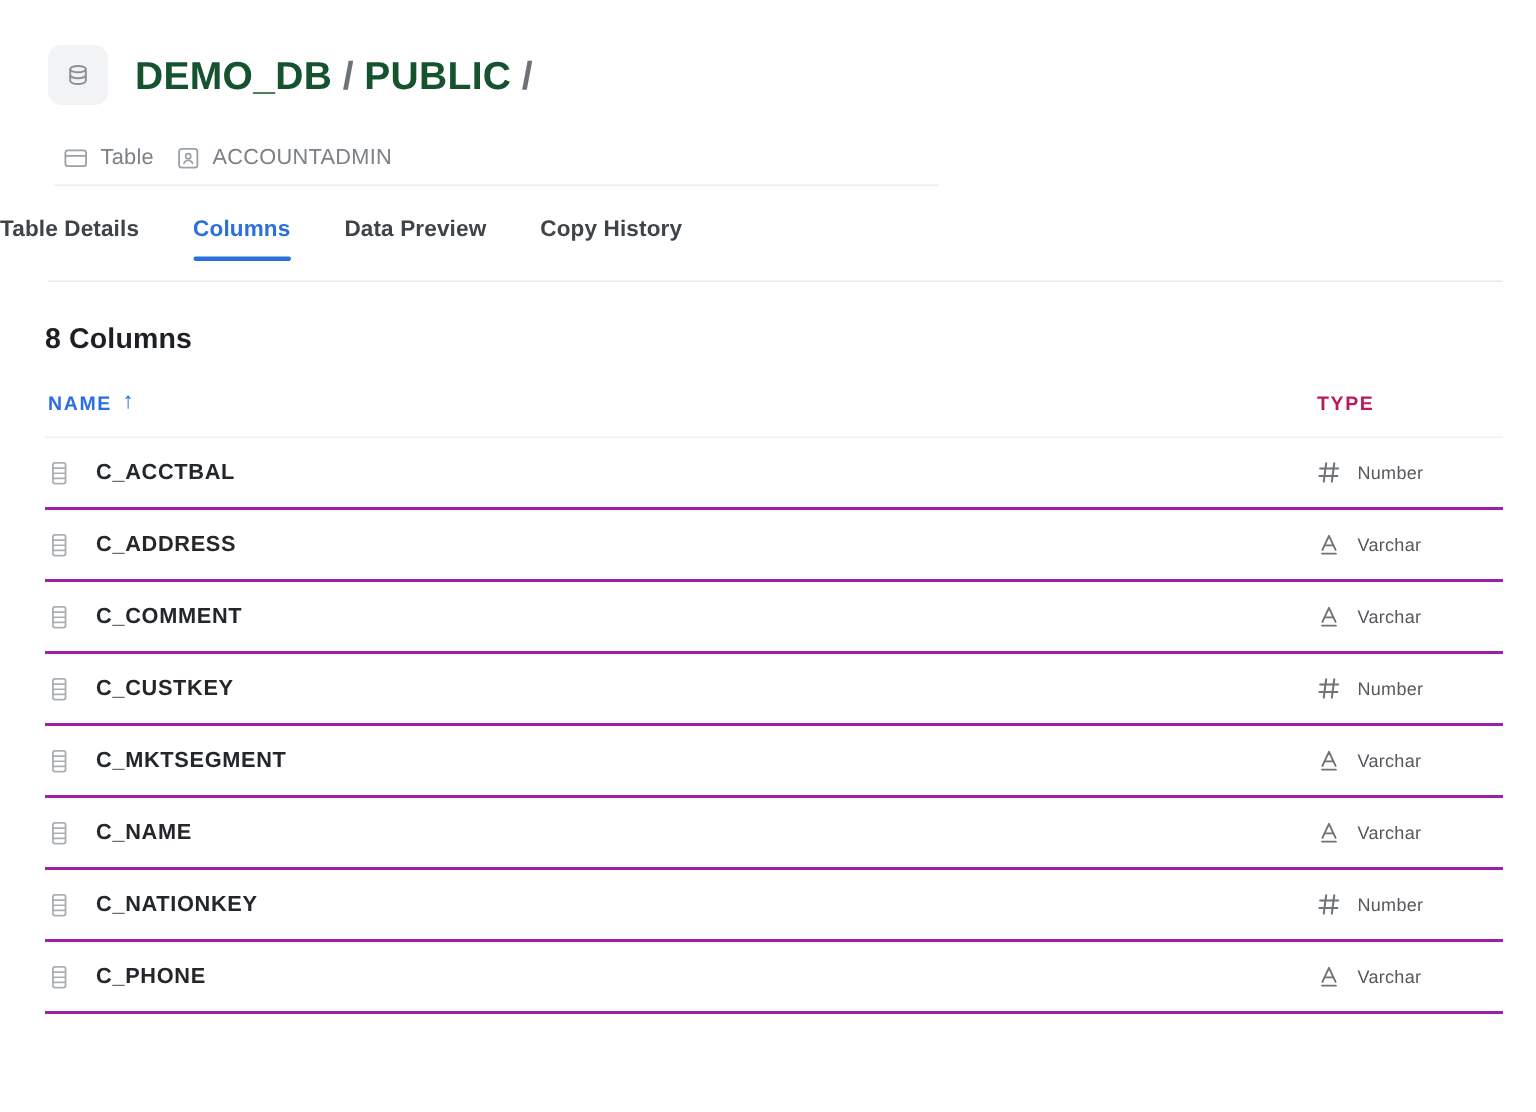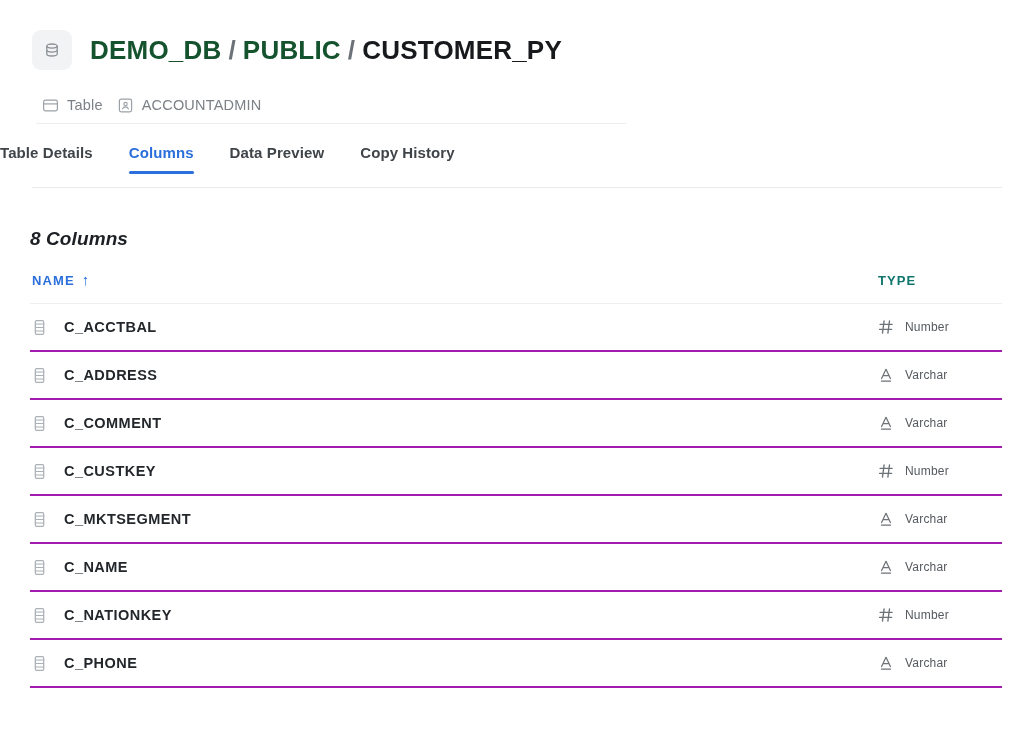--- a/index.html
+++ b/index.html
@@ -126,45 +126,44 @@
     left: 0;
     right: 0;
     bottom: 0;
     height: 3px;
     background: #2a6fdb;
     border-radius: 2px;
   }
 
   
   .section-title {
-    margin: 40px 0 0 30px;
+    margin: 28px 0 0 30px;
     font-size: 19px;
     font-weight: bold;
     color: #1c1f23;
     letter-spacing: 0.1px;
-    font-style: italic;
   }
 
   
   .table {
     margin: 22px 22px 0 30px;
   }
 
   .thead {
     display: flex;
     align-items: center;
     height: 32px;
     padding: 0 0 15px 2px;
     border-bottom: 1px solid #edeff1;
   }
   .th {
     font-size: 13px;
     font-weight: bold;
     letter-spacing: 1.1px;
-    color: #0f766e;
+    color: #be185d;
     text-transform: uppercase;
     display: flex;
     align-items: center;
     gap: 7px;
   }
   .th.name {
     width: 846px;
     color: #2a6fdb;
     cursor: pointer;
   }
@@ -234,21 +233,20 @@
         <path d="M4.8 6.1v7.8c0 1.16 2.33 2.1 5.2 2.1s5.2-.94 5.2-2.1V6.1" stroke="#8a9096" stroke-width="1.3"></path>
         <path d="M4.8 10c0 1.16 2.33 2.1 5.2 2.1s5.2-.94 5.2-2.1" stroke="#8a9096" stroke-width="1.3"></path>
       </svg>
     </div>
 
     <div class="breadcrumb">
       <span class="crumb-parent">DEMO_DB</span>
       <span class="crumb-sep">/</span>
       <span class="crumb-parent">PUBLIC</span>
       <span class="crumb-sep">/</span>
-      <span class="crumb-current">CUSTOMER_PY</span>
     </div>
   </div>
 
   <div class="meta-row">
 
     <div class="pill">
       <span>
         <svg width="17" height="17" viewBox="0 0 17 17" fill="none">
           <rect x="1.6" y="3.2" width="13.8" height="10.6" rx="1.7" stroke="#9ba1a7" stroke-width="1.2"></rect>
           <path d="M1.6 6.9h13.8" stroke="#9ba1a7" stroke-width="1.2"></path>

